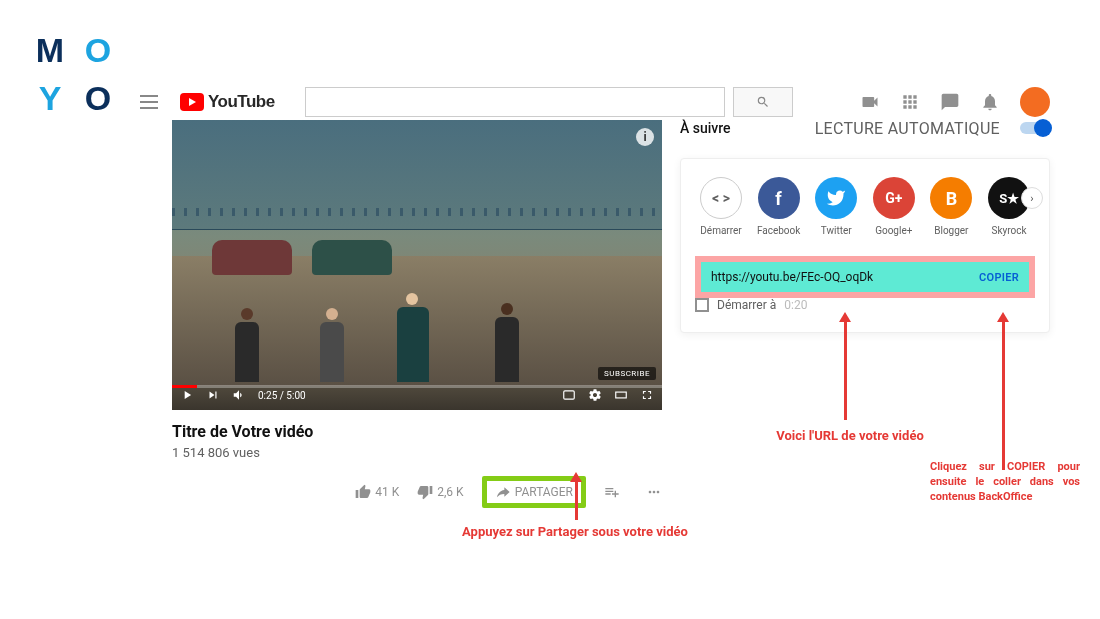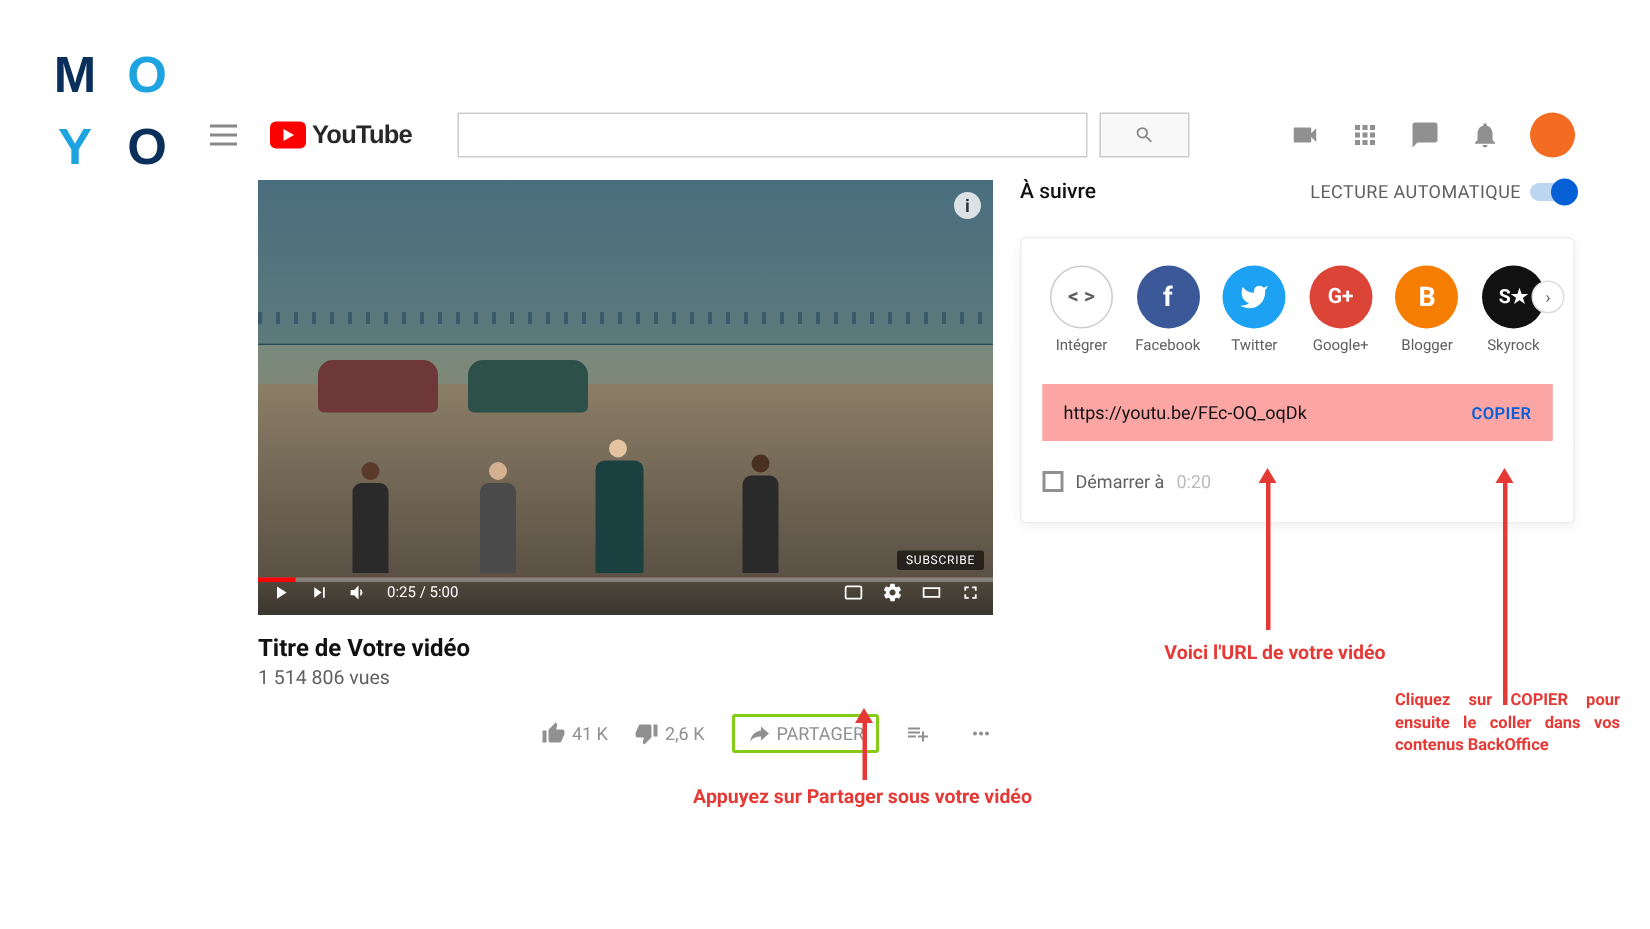--- a/index.html
+++ b/index.html
@@ -7,21 +7,21 @@
 
 
 .moyo-logo { position: absolute; left: 30px; top: 30px; display: grid; grid-template-columns: 40px 40px; gap: 8px; }
 .moyo-letter { width: 40px; height: 40px; display: flex; align-items: center; justify-content: center; font-weight: 900; font-size: 34px; font-family: Arial, sans-serif; }
 .letter-m { color: #0b2f5b; }
 .letter-o1 { color: #1da4e0; }
 .letter-y { color: #1da4e0; }
 .letter-o2 { color: #0b2f5b; }
 
 
-.yt-header { position: absolute; left: 140px; top: 70px; right: 50px; height: 40px; display: flex; align-items: center; justify-content: flex-end; }
+.yt-header { position: absolute; left: 140px; top: 82px; right: 50px; height: 40px; display: flex; align-items: center; justify-content: flex-end; }
 .menu-icon { width: 24px; height: 24px; margin-right: 16px; display: flex; flex-direction: column; justify-content: center; gap: 4px; }
 .menu-icon span { display: block; height: 2px; width: 18px; background: #888; }
 .yt-logo { display: flex; align-items: center; margin-right: 30px; }
 .yt-play { width: 24px; height: 18px; background: #ff0000; border-radius: 4px; position: relative; margin-right: 4px; }
 .yt-play::after { content: ""; position: absolute; left: 9px; top: 5px; border-left: 7px solid #fff; border-top: 4px solid transparent; border-bottom: 4px solid transparent; }
 .yt-logo-text { font-family: Arial; font-weight: bold; font-size: 17px; letter-spacing: -0.5px; color: #282828; }
 .search-box { display: flex; align-items: center; width: 420px; height: 30px; border: 1px solid #ccc; background: #fff; margin-right: 8px; }
 .search-input { flex: 1; border: none; outline: none; padding: 0 8px; height: 100%; font-size: 14px; }
 .search-btn { width: 60px; height: 30px; border: 1px solid #ccc; background: #f8f8f8; display: flex; align-items: center; justify-content: center; }
 .search-btn svg { width: 14px; height: 14px; }
@@ -55,47 +55,47 @@
 .ctrl-time { font-size: 10px; }
 .controls-right { margin-left: auto; display: flex; gap: 12px; align-items: center; }
 
 .video-info { padding: 12px 0; }
 .video-title { font-size: 16px; font-weight: bold; color: #111; margin-bottom: 4px; }
 .video-views { font-size: 13px; color: #606060; }
 .actions-row { display: flex; align-items: center; gap: 18px; margin-top: 16px; margin-left: 180px; color: #909090; font-size: 12px; justify-content: flex-end; }
 .action { display: flex; align-items: center; gap: 4px; }
 .action svg { width: 16px; height: 16px; fill: #909090; }
 .action-more { margin-left: 8px; }
-.share-highlight { border: 2px solid #84cc16; padding: 3px 8px; border-radius: 2px; }
+.share-highlight { border: 5px solid #84cc16; padding: 3px 8px; border-radius: 2px; }
 
 
 .right-col { position: absolute; left: 680px; top: 118px; width: 370px; }
 .upnext-row { display: flex; align-items: center; justify-content: space-between; margin-bottom: 12px; height: 20px; }
 .upnext-label { font-size: 14px; font-weight: 500; color: #111; }
-.autoplay { display: flex; align-items: center; gap: 6px; font-size: 12px; color: #606060; letter-spacing: 0.3px; }
+.autoplay { display: flex; align-items: center; gap: 20px; font-size: 16px; color: #606060; letter-spacing: 0.3px; }
 .toggle { width: 30px; height: 12px; background: #bcd6f0; border-radius: 10px; position: relative; }
 .toggle::after { content: ""; position: absolute; right: -2px; top: -3px; width: 18px; height: 18px; border-radius: 50%; background: #065fd4; }
 
 .share-panel { background: #fff; border: 1px solid #eee; border-radius: 4px; box-shadow: 0 2px 8px rgba(0,0,0,0.06); padding: 18px 14px 20px; margin-top: 20px; }
 .share-icons { display: flex; align-items: center; justify-content: space-between; position: relative; margin-bottom: 8px; }
 .share-item { display: flex; flex-direction: column; align-items: center; gap: 6px; font-size: 10px; color: #606060; width: 52px; }
 .share-circle { width: 42px; height: 42px; border-radius: 50%; display: flex; align-items: center; justify-content: center; color: #fff; font-weight: bold; font-size: 18px; }
 .embed-circle { border: 1px solid #ccc; color: #606060; background: #fff; font-size: 14px; }
 .fb-circle { background: #3b5998; }
 .tw-circle { background: #1da1f2; }
 .gp-circle { background: #db4437; }
 .bl-circle { background: #f57d00; }
 .sk-circle { background: #111; }
 .arrow-next { position: absolute; right: -8px; top: 10px; width: 22px; height: 22px; border-radius: 50%; background: #fff; border: 1px solid #ddd; display: flex; align-items: center; justify-content: center; font-size: 11px; color: #555; }
 
-.url-row { margin-top: 20px; display: flex; align-items: center; background: #fca5a5; border: 4px solid #fca5a5; padding: 8px 10px; }
+.url-row { margin-top: 20px; display: flex; align-items: center; background: #5eead4; border: 6px solid #fca5a5; padding: 8px 10px; }
 .url-text { flex: 1; font-size: 12px; color: #111; }
 .copy-btn { font-size: 11px; font-weight: 600; color: #065fd4; letter-spacing: 0.3px; }
 
-.start-row { margin-top: 20px; display: flex; align-items: center; gap: 8px; font-size: 12px; color: #606060; }
+.start-row { display: flex; align-items: center; gap: 8px; font-size: 12px; color: #606060; }
 .checkbox { width: 14px; height: 14px; border: 2px solid #909090; }
 .start-time { color: #bbb; }
 
 
 .annotation { position: absolute; color: #e53935; font-weight: bold; font-size: 13px; text-align: center; }
 .annotation.justify { text-align: justify; }
 .arrow-up { position: absolute; width: 3px; background: #e53935; }
 .arrow-up::before { content: ""; position: absolute; top: -8px; left: -5px; border-left: 6px solid transparent; border-right: 6px solid transparent; border-bottom: 10px solid #e53935; }
 
 .ann1-arrow { left: 575px; top: 480px; height: 40px; }
@@ -250,21 +250,21 @@
     <div class="autoplay">
       <span>LECTURE AUTOMATIQUE</span>
       <div class="toggle"></div>
     </div>
   </div>
 
   <div class="share-panel">
     <div class="share-icons">
       <div class="share-item">
         <div class="share-circle embed-circle">&lt; &gt;</div>
-        <span>Intégrer</span>
+        <span>Démarrer</span>
       </div>
       <div class="share-item">
         <div class="share-circle fb-circle">f</div>
         <span>Facebook</span>
       </div>
       <div class="share-item">
         <div class="share-circle tw-circle">
           <svg width="20" height="20" viewBox="0 0 24 24" fill="#fff">
               <path d="M23 3a10.9 10.9 0 01-3.14 1.53 4.48 4.48 0 00-7.86 3v1A10.66 10.66 0 013 4s-4 9 5 13a11.64 11.64 0 01-7 2c9 5 20 0 20-11.5a4.5 4.5 0 00-.08-.83A7.72 7.72 0 0023 3z"></path>
             </svg>

